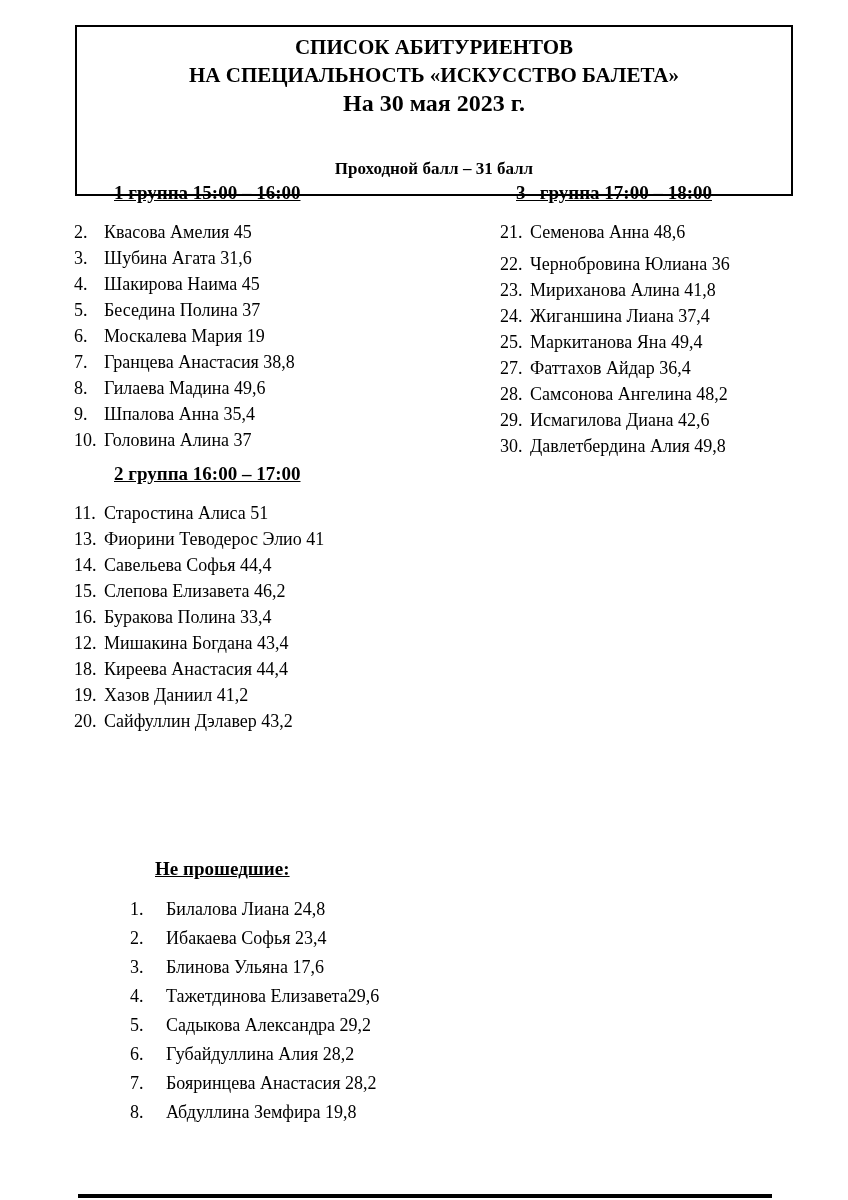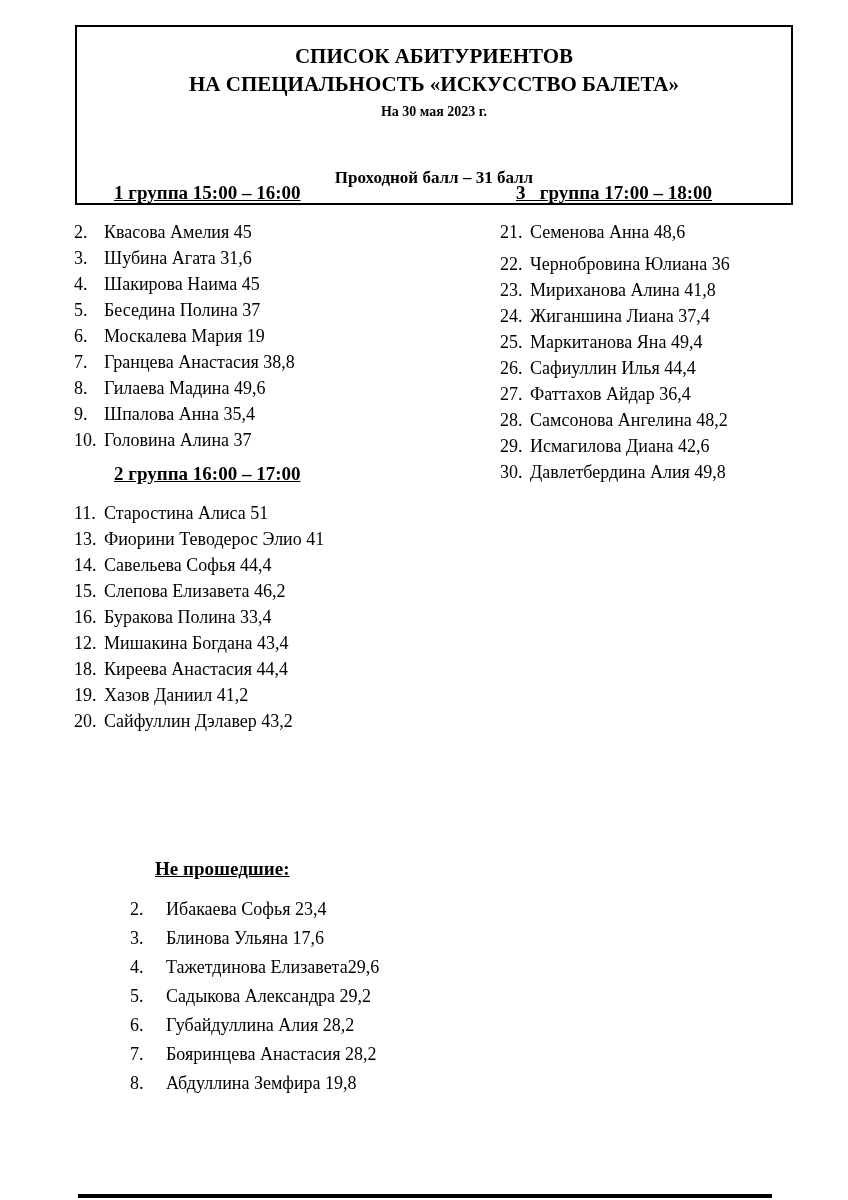--- a/index.html
+++ b/index.html
@@ -12,25 +12,25 @@
     color: #000000;
     overflow: hidden;
   }
   .header-box {
     position: absolute;
     left: 75px;
     top: 25px;
     width: 714px;
     border: 2px solid #000;
     text-align: center;
-    padding: 15px 0 12px 0;
+    padding: 6px 0 12px 0;
   }
   .header-line { font-weight: bold; line-height: 28px; }
   .h1, .h2 { font-size: 21px; }
-  .h3 { font-size: 14px; text-align: center; }
+  .h3 { font-size: 24px; text-align: center; }
   .h4 { font-size: 17px; line-height: 26px; margin-top: 39px; }
 
   .col-left  { position: absolute; left: 74px;  top: 182px; width: 380px; }
   .col-right { position: absolute; left: 500px; top: 182px; width: 330px; }
 
   .group-title {
     font-size: 19px;
     font-weight: bold;
     text-decoration: underline;
     margin: 0 0 15px 40px;
@@ -105,31 +105,31 @@
   </div>
 
   <div class="col-right">
     <div class="group-title">3   группа 17:00 – 18:00</div>
     <div class="roster">
       <div class="row"><span class="num">21.</span><span class="txt">Семенова Анна 48,6</span></div>
       <div class="row"><span class="num">22.</span><span class="txt">Чернобровина Юлиана 36</span></div>
       <div class="row"><span class="num">23.</span><span class="txt">Мириханова Алина 41,8</span></div>
       <div class="row"><span class="num">24.</span><span class="txt">Жиганшина Лиана 37,4</span></div>
       <div class="row"><span class="num">25.</span><span class="txt">Маркитанова Яна 49,4</span></div>
-      <div class="row"><span class="num">26.</span><span class="txt">Сафиуллин Илья 44,4</span></div>
       <div class="row"><span class="num">27.</span><span class="txt">Фаттахов Айдар 36,4</span></div>
       <div class="row"><span class="num">28.</span><span class="txt">Самсонова Ангелина 48,2</span></div>
       <div class="row"><span class="num">29.</span><span class="txt">Исмагилова Диана 42,6</span></div>
       <div class="row"><span class="num">30.</span><span class="txt">Давлетбердина Алия 49,8</span></div>
     </div>
   </div>
 
   <div class="failed">
     <div class="group-title">Не прошедшие:</div>
     <div class="roster">
+      <div class="row"><span class="num">1.</span><span class="txt">Билалова Лиана 24,8</span></div>
       <div class="row"><span class="num">2.</span><span class="txt">Ибакаева Софья 23,4</span></div>
       <div class="row"><span class="num">3.</span><span class="txt">Блинова Ульяна 17,6</span></div>
       <div class="row"><span class="num">4.</span><span class="txt">Тажетдинова Елизавета29,6</span></div>
       <div class="row"><span class="num">5.</span><span class="txt">Садыкова Александра 29,2</span></div>
       <div class="row"><span class="num">6.</span><span class="txt">Губайдуллина Алия 28,2</span></div>
       <div class="row"><span class="num">7.</span><span class="txt">Бояринцева Анастасия 28,2</span></div>
       <div class="row"><span class="num">8.</span><span class="txt">Абдуллина Земфира 19,8</span></div>
     </div>
   </div>
 

